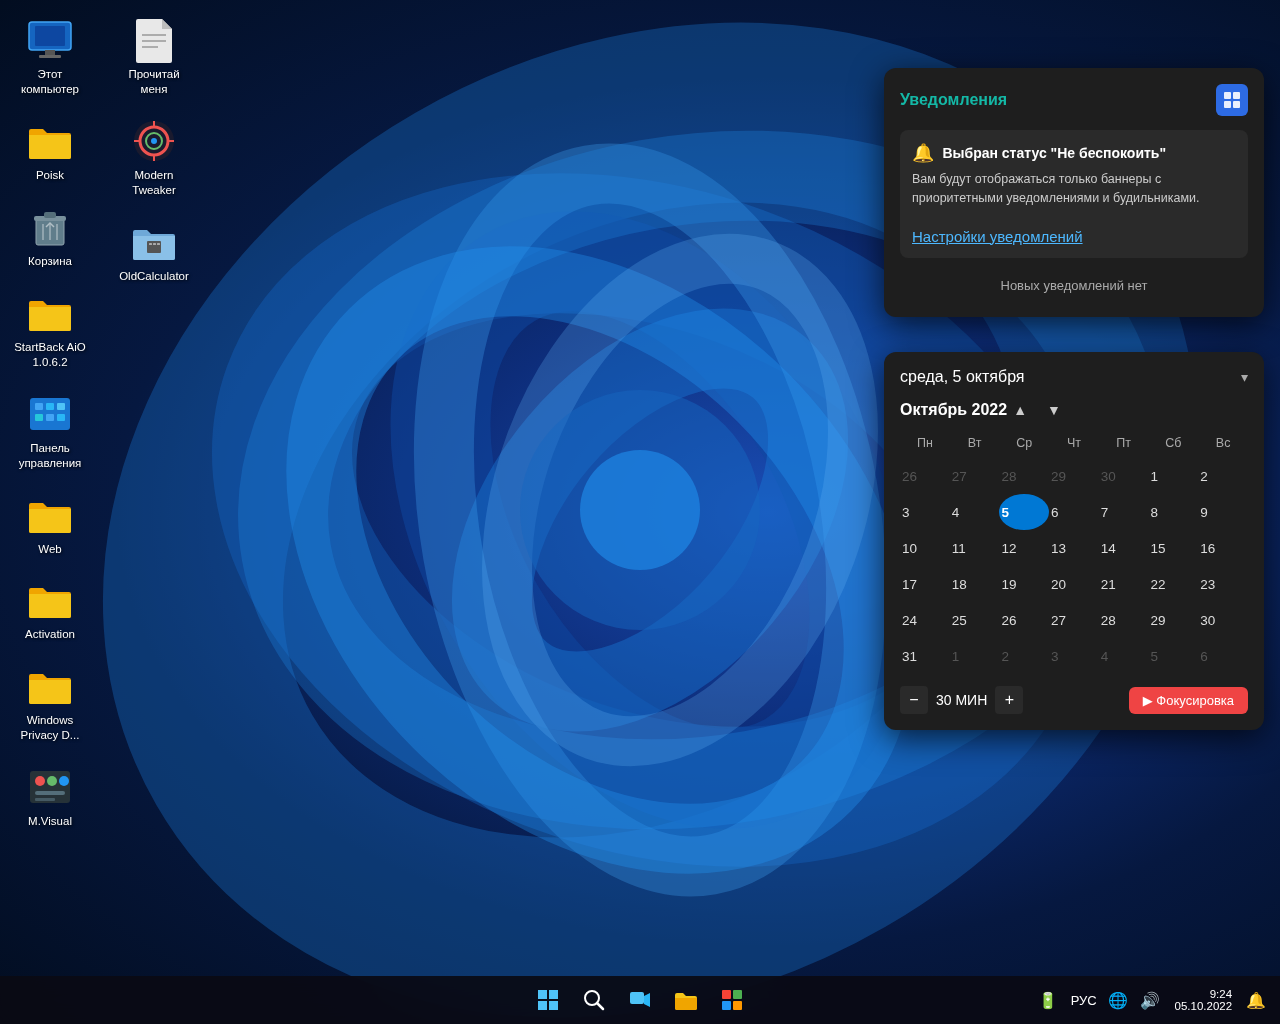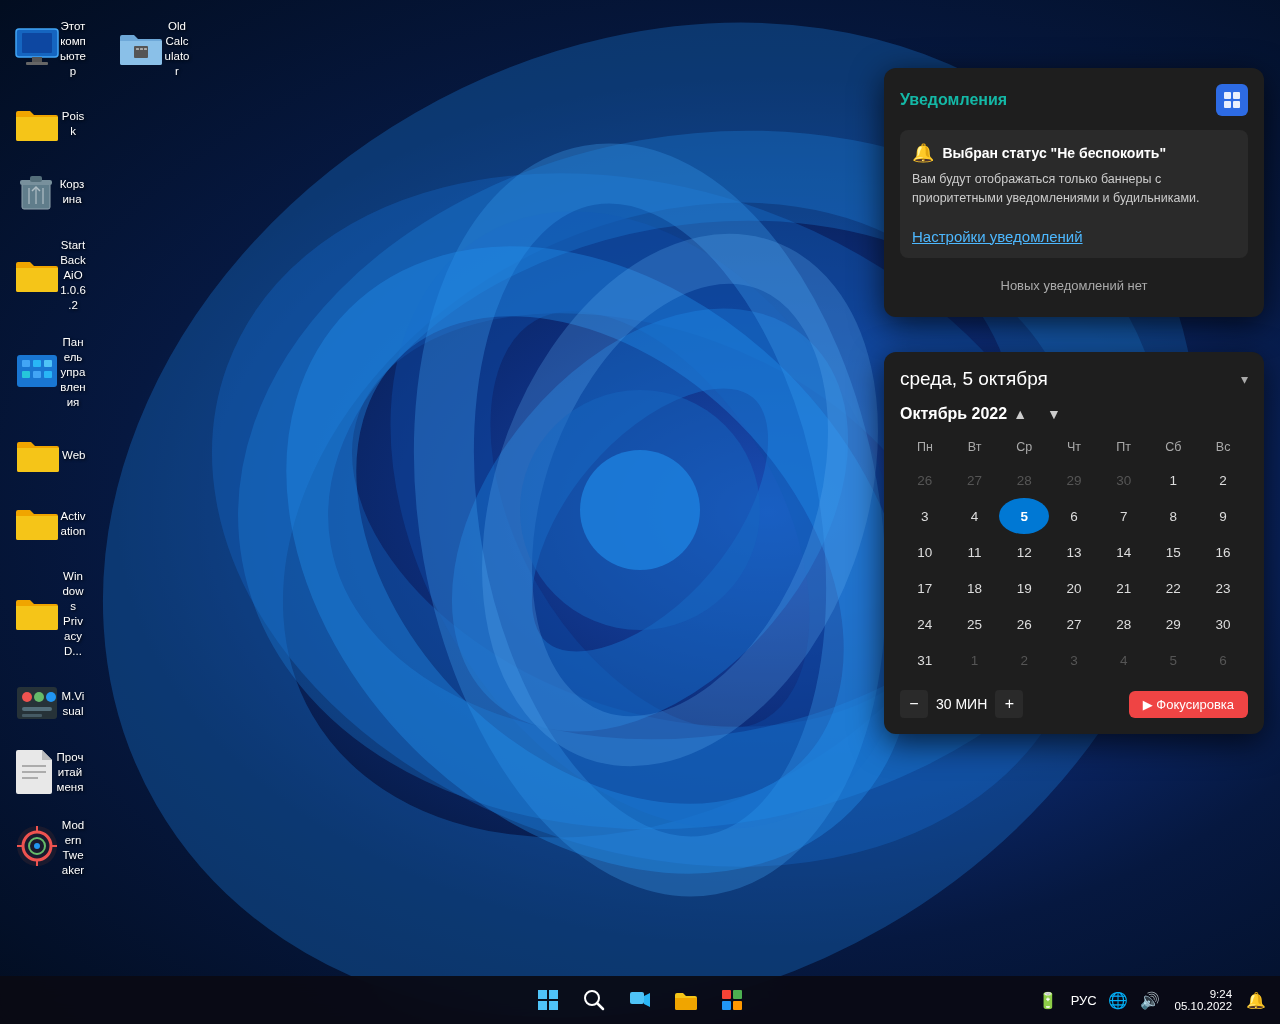--- a/index.html
+++ b/index.html
@@ -30,21 +30,21 @@
       display: flex;
       flex-direction: column;
       flex-wrap: wrap;
       gap: 8px;
       height: 900px;
       width: 200px;
     }
 
     .icon-item {
       display: flex;
-      flex-direction: row;
+      flex-direction: column;
       align-items: center;
       width: 80px;
       cursor: pointer;
       padding: 6px 4px;
       border-radius: 4px;
       user-select: none;
     }
 
     .icon-img {
       width: 48px;
@@ -231,21 +231,21 @@
 
     .cal-date-header {
       display: flex;
       align-items: center;
       justify-content: space-between;
       margin-bottom: 14px;
     }
 
     .cal-date-text {
       color: #fff;
-      font-size: 19px;
+      font-size: 16px;
       font-weight: 500;
     }
 
     .cal-chevron {
       color: #aaa;
       font-size: 14px;
       cursor: pointer;
     }
 
     .cal-month-header {
@@ -282,21 +282,20 @@
       color: #aaa;
       font-size: 12.5px;
       font-weight: 400;
       text-align: center;
       padding: 4px 0 8px 0;
     }
 
     .cal-grid td {
       color: #ddd;
       font-size: 13.5px;
-      text-align: center;
       padding: 6px 2px;
       cursor: pointer;
       border-radius: 50%;
       width: 36px;
       height: 36px;
     }
 
     .cal-grid td.other-month { color: #555; }
     .cal-grid td.today {
       background: #0078d4;

